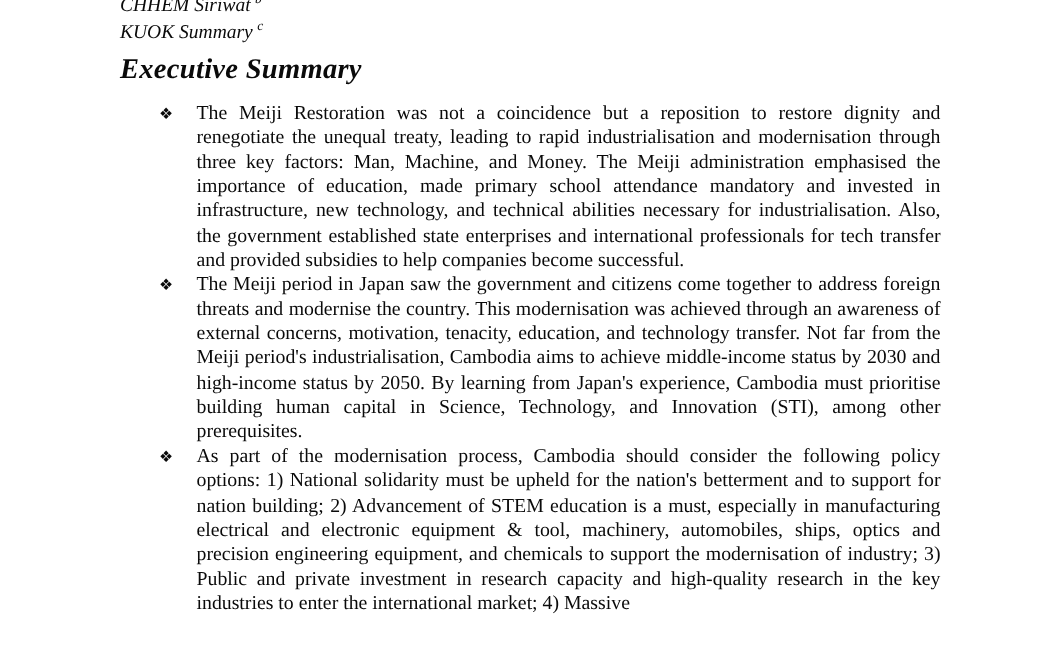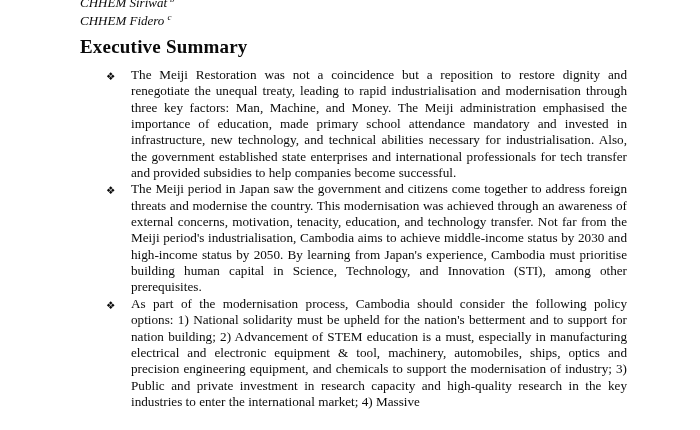--- a/index.html
+++ b/index.html
@@ -37,20 +37,21 @@
   }
   .heading {
     position: absolute;
     left: 80px;
     top: 36px;
     margin: 0;
     font-size: 19px;
     font-weight: 700;
     letter-spacing: 0.2px;
     font-family: "Liberation Serif", serif;
+    font-style: italic;
   }
   .bullet-list {
     position: absolute;
     left: 80px;
     top: 67px;
     width: 547px;
     margin: 0;
     padding: 0;
     list-style: none;
   }
@@ -71,21 +72,21 @@
     color: #0a0a0a;
   }
 </style>
 </head>
 <body>
 
 <div class="page">
 
   <div class="authors">
     <div class="author-line"><span>CHHEM Siriwat</span><span class="author-mark">b</span></div>
-    <div class="author-line"><span>CHHEM Fidero</span><span class="author-mark">c</span></div>
+    <div class="author-line"><span>KUOK Summary</span><span class="author-mark">c</span></div>
   </div>
 
   <h1 class="heading">Executive Summary</h1>
 
   <ul class="bullet-list">
     <li class="bullet-item">
       <span class="bullet-glyph">❖</span>
       <span class="bullet-text">The Meiji Restoration was not a coincidence but a reposition to restore dignity and renegotiate the unequal treaty, leading to rapid industrialisation and modernisation through three key factors: Man, Machine, and Money. The Meiji administration emphasised the importance of education, made primary school attendance mandatory and invested in infrastructure, new technology, and technical abilities necessary for industrialisation. Also, the government established state enterprises and international professionals for tech transfer and provided subsidies to help companies become successful.</span>
     </li>
     <li class="bullet-item">

